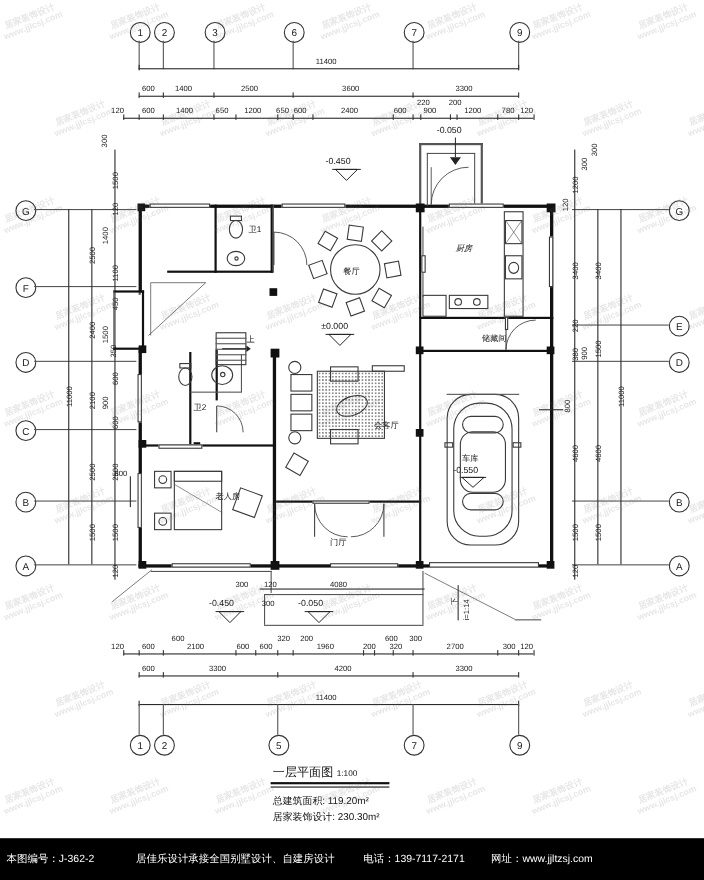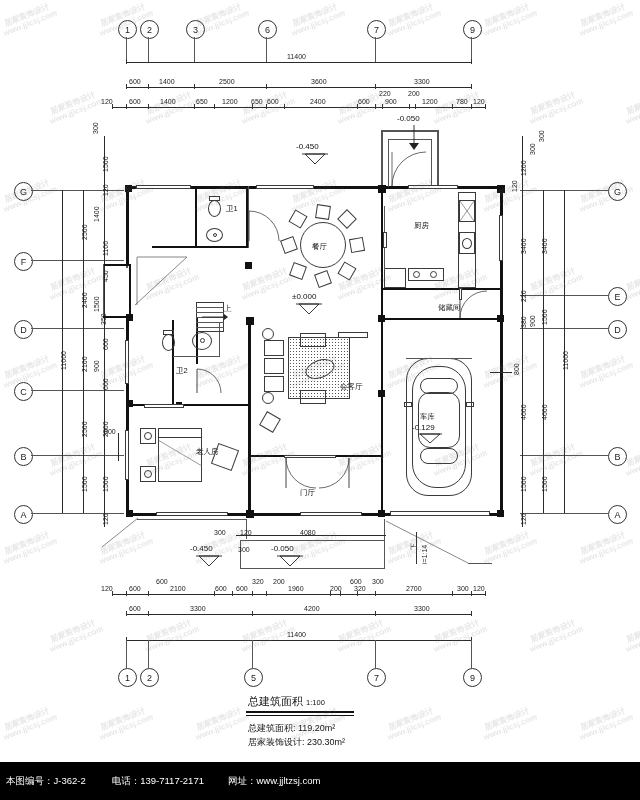--- a/index.html
+++ b/index.html
@@ -325,21 +325,21 @@
   <div class="fur" style="left:291px;top:264px;width:14px;height:14px;transform:rotate(200deg);"></div>
   <div class="fur" style="left:282px;top:238px;width:14px;height:14px;transform:rotate(250deg);"></div>
   <div class="fur" style="left:291px;top:212px;width:14px;height:14px;transform:rotate(300deg);"></div>
 
   <div class="lvl" style="left:292px;top:293px;">±0.000</div>
   <svg width="26" height="13" style="left:296px;top:303px;">
     <polygon points="3,1 23,1 13,11" fill="none" stroke="#222" stroke-width="0.9"></polygon>
     <line x1="0" y1="1" x2="26" y2="1" stroke="#222" stroke-width="0.9"></line>
   </svg>
 
-  <div class="roomtxt" style="left:414px;top:222px;">厨房</div>
+  <div class="roomtxt" style="left:414px;top:222px;font-style:italic;">厨房</div>
   <div class="fur" style="left:458px;top:192px;width:18px;height:96px;"></div>
   <div class="fur" style="left:459px;top:200px;width:16px;height:22px;"></div>
   <svg width="18" height="24" style="left:459px;top:200px;">
     <line x1="1" y1="1" x2="15" y2="21" stroke="#555" stroke-width="0.6"></line>
     <line x1="15" y1="1" x2="1" y2="21" stroke="#555" stroke-width="0.6"></line>
   </svg>
   <div class="fur" style="left:459px;top:232px;width:16px;height:22px;"></div>
   <div class="furr" style="left:462px;top:238px;width:10px;height:11px;"></div>
   <div class="fur" style="left:408px;top:268px;width:36px;height:13px;"></div>
   <div class="furr" style="left:413px;top:271px;width:7px;height:7px;"></div>
@@ -409,21 +409,21 @@
     <path d="M1 1 A30 30 0 0 0 31 31" fill="none" stroke="#444" stroke-width="0.8"></path>
     <line x1="1" y1="1" x2="1" y2="31" stroke="#444" stroke-width="1"></line>
   </svg>
   <svg width="32" height="32" style="left:318px;top:457px;">
     <path d="M31 1 A30 30 0 0 1 1 31" fill="none" stroke="#444" stroke-width="0.8"></path>
     <line x1="31" y1="1" x2="31" y2="31" stroke="#444" stroke-width="1"></line>
   </svg>
   <div class="fur" style="left:284px;top:455px;width:52px;height:3px;background:#fff;"></div>
 
   <div class="roomtxt" style="left:420px;top:413px;">车库</div>
-  <div class="lvl" style="left:412px;top:424px;">-0.129</div>
+  <div class="lvl" style="left:412px;top:424px;">-0.550</div>
   <svg width="24" height="12" style="left:418px;top:433px;">
     <polygon points="2,1 22,1 12,10" fill="none" stroke="#222" stroke-width="0.9"></polygon>
     <line x1="0" y1="1" x2="24" y2="1" stroke="#222" stroke-width="0.9"></line>
   </svg>
 
   <div class="fur" style="left:406px;top:358px;width:66px;height:138px;border-radius:22px;"></div>
   <div class="fur" style="left:412px;top:366px;width:54px;height:122px;border-radius:24px;"></div>
   <div class="fur" style="left:418px;top:392px;width:42px;height:56px;border-radius:12px;"></div>
   <div class="fur" style="left:420px;top:378px;width:38px;height:16px;border-radius:8px;"></div>
   <div class="fur" style="left:420px;top:448px;width:38px;height:16px;border-radius:8px;"></div>
@@ -552,21 +552,21 @@
       <span>5</span>
     </div>
   <div class="bub" style="left:367px;top:668px;">
       <span>7</span>
     </div>
   <div class="bub" style="left:463px;top:668px;">
       <span>9</span>
     </div>
 
   <div class="ttl" style="left:248px;top:694px;">
-    <span>总建筑面积</span>
+    <span>一层平面图</span>
     <span class="sc">1:100</span>
   </div>
   <div class="ttlrule" style="left:246px;top:711px;width:108px;"></div>
   <div class="ttlrule2" style="left:246px;top:715px;width:108px;"></div>
   <div class="area" style="left:248px;top:722px;">总建筑面积: 119.20m²</div>
   <div class="area" style="left:248px;top:736px;">居家装饰设计: 230.30m²</div>
 
 </div>
 
 <div class="wmlayer" id="wmlayer">
@@ -819,15 +819,16 @@
       <div>www.jjlcsj.com</div>
     </div>
     <div class="wm" style="left: 576px; top: 714px;">
       <div>居家装饰设计</div>
       <div>www.jjlcsj.com</div>
     </div>
   </div>
 
 <div id="footer">
   <div class="fseg" style="margin-left:6px;">本图编号：J-362-2</div>
+  <div class="fseg" style="margin-left:38px;">居佳乐设计承接全国别墅设计、自建房设计</div>
   <div class="fseg" style="margin-left:26px;">电话：139-7117-2171</div>
   <div class="fseg" style="margin-left:24px;">网址：www.jjltzsj.com</div>
 </div>
 
 </body></html>

